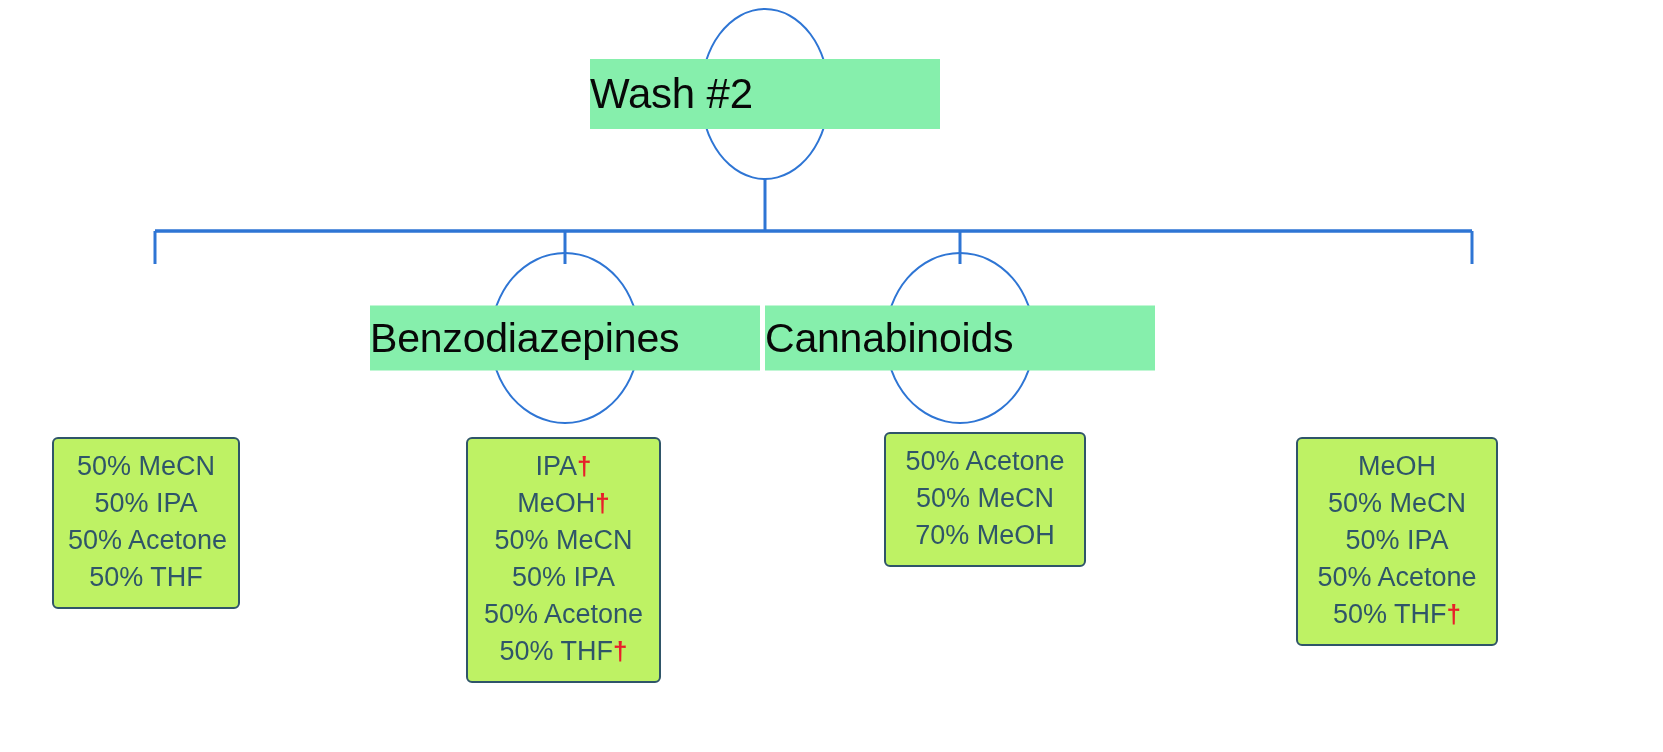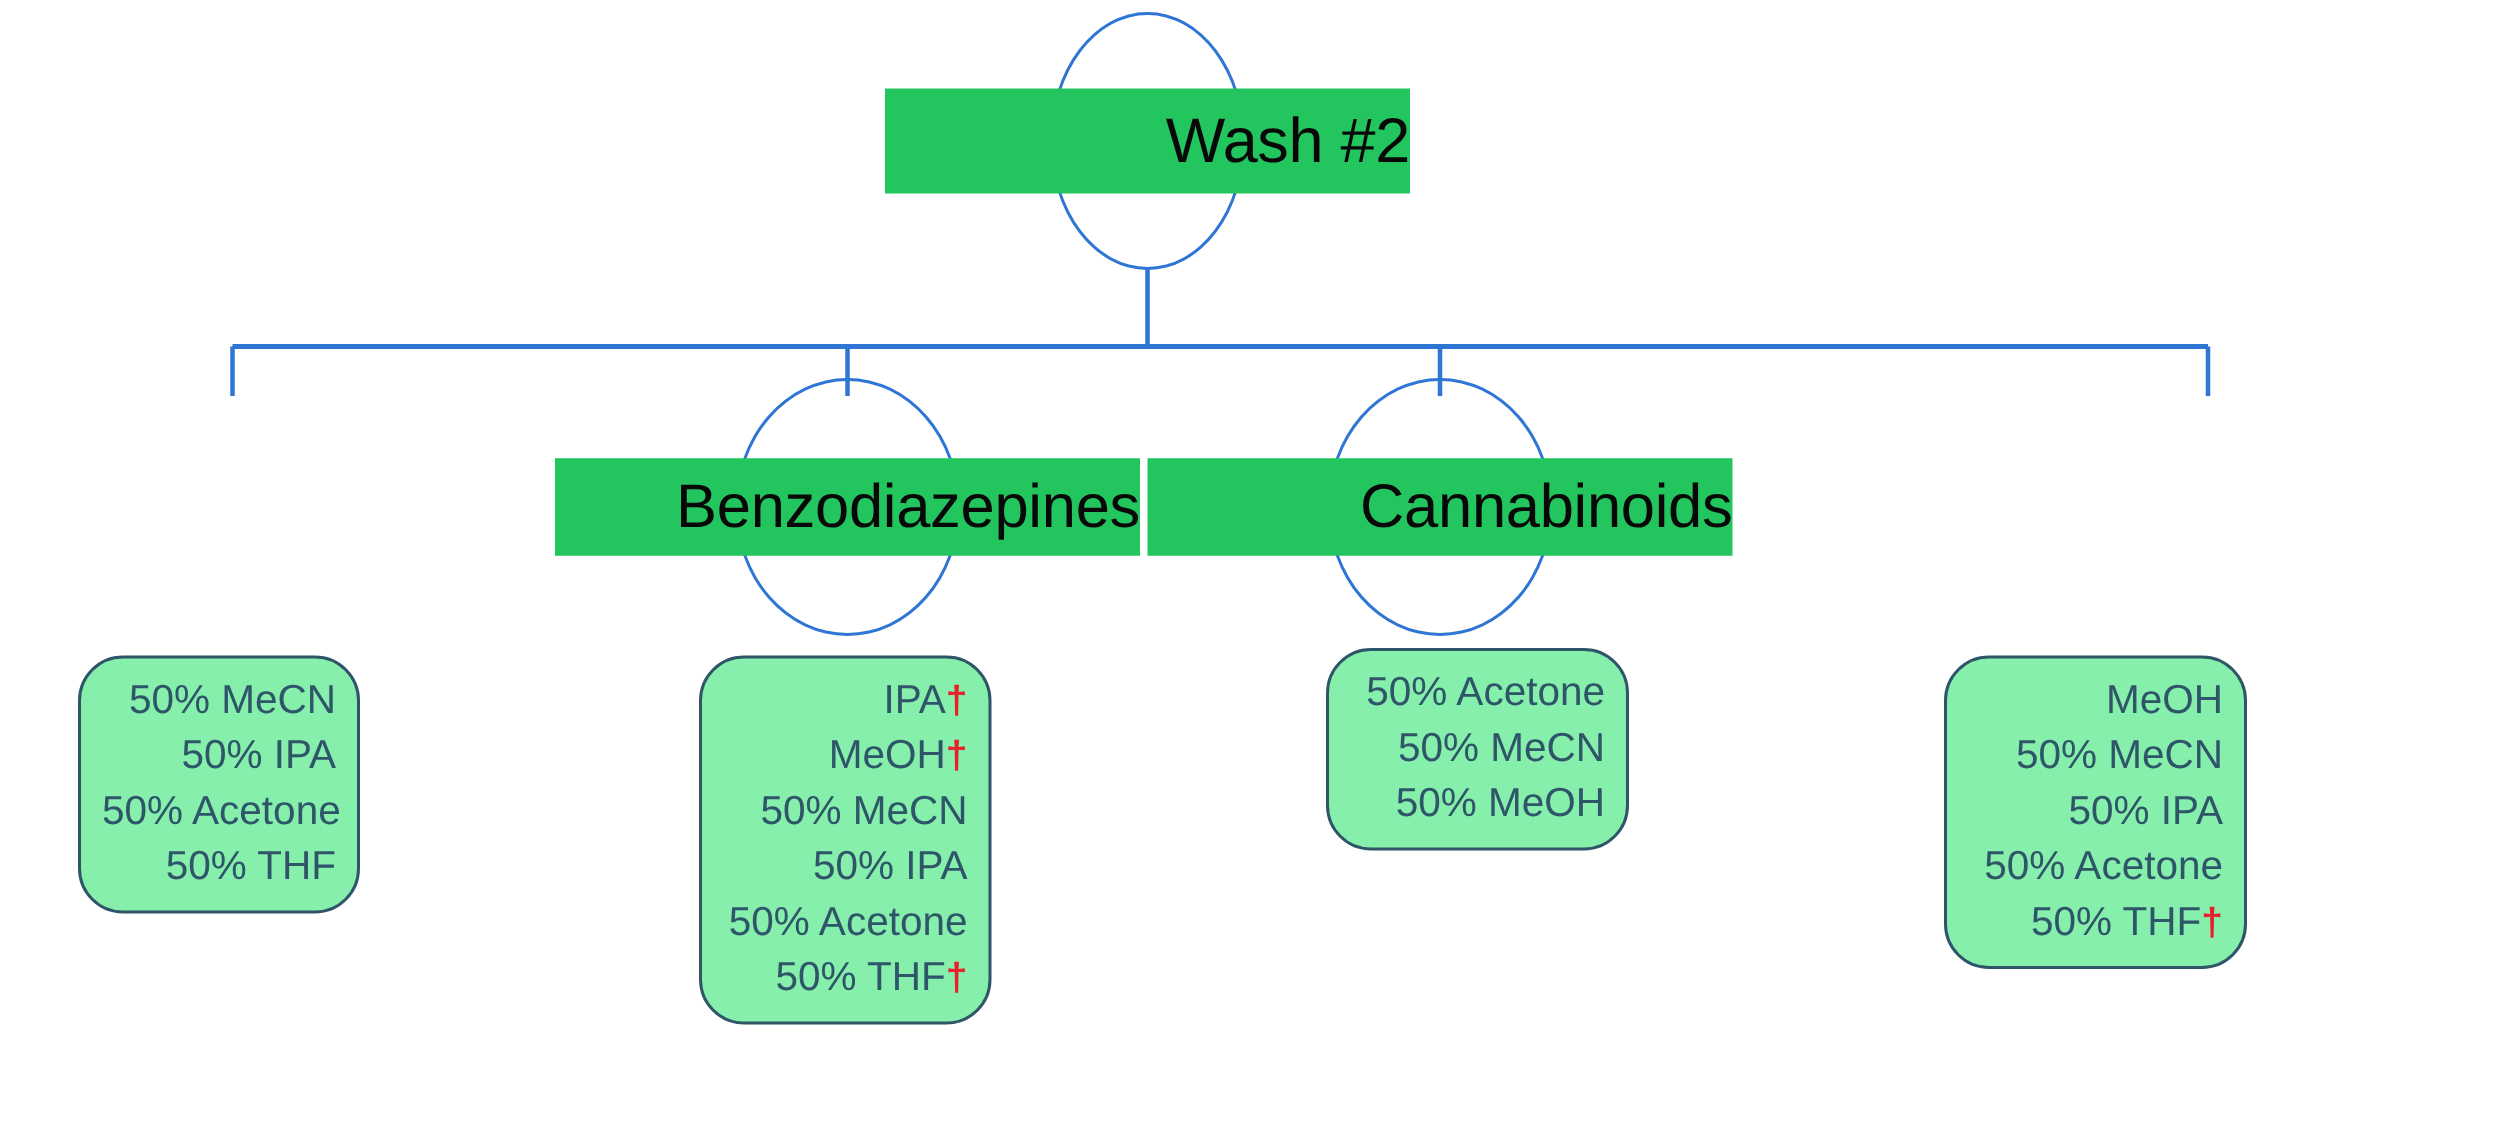--- a/index.html
+++ b/index.html
@@ -40,22 +40,22 @@
     border: 2.6px solid #2E75D4;
     border-radius: 50%;
     box-sizing: border-box;
   }
   .node .labelband {
     position: absolute;
     left: -120px;
     right: -120px;
     top: 50%;
     transform: translateY(-50%);
-    background: #22c55e;
-    text-align: right;
+    background: #86efac;
+    text-align: left;
     padding: 9px 0;
     white-space: nowrap;
   }
   .node .labeltext {
     color: #080808;
     font-weight: 400;
     letter-spacing: -0.2px;
   }
 
   
@@ -64,24 +64,24 @@
   #root-node .labelband { left: -110px; right: -110px; padding: 11px 0; }
 
   
   .branch-node { width: 150px; height: 172px; top: 252px; }
   .branch-node .labeltext { font-size: 41px; }
 
   
   .listbox {
     position: absolute;
     border: 2.2px solid #2F5569;
-    border-radius: 30px;
+    border-radius: 6px;
     box-sizing: border-box;
-    background: #86efac;
-    text-align: right;
+    background: #bef264;
+    text-align: center;
     color: #2F5569;
     font-size: 27px;
     line-height: 37px;
     padding: 9px 14px 11px 14px;
     white-space: nowrap;
   }
   .listbox .row { display: block; }
   .dagger {
     color: #E8202A;
     font-weight: 700;
@@ -140,21 +140,21 @@
       <span class="row"><span>MeOH</span><span class="dagger">†</span></span>
       <span class="row"><span>50% MeCN</span></span>
       <span class="row"><span>50% IPA</span></span>
       <span class="row"><span>50% Acetone</span></span>
       <span class="row"><span>50% THF</span><span class="dagger">†</span></span>
     </div>
 
   <div class="listbox" id="box-cannabinoids" style="left:884px; top:432px; width:202px;">
       <span class="row"><span>50% Acetone</span></span>
       <span class="row"><span>50% MeCN</span></span>
-      <span class="row"><span>50% MeOH</span></span>
+      <span class="row"><span>70% MeOH</span></span>
     </div>
 
   <div class="listbox" id="box-antipsychotics" style="left:1296px; top:437px; width:202px;">
       <span class="row"><span>MeOH</span></span>
       <span class="row"><span>50% MeCN</span></span>
       <span class="row"><span>50% IPA</span></span>
       <span class="row"><span>50% Acetone</span></span>
       <span class="row"><span>50% THF</span><span class="dagger">†</span></span>
     </div>
 

